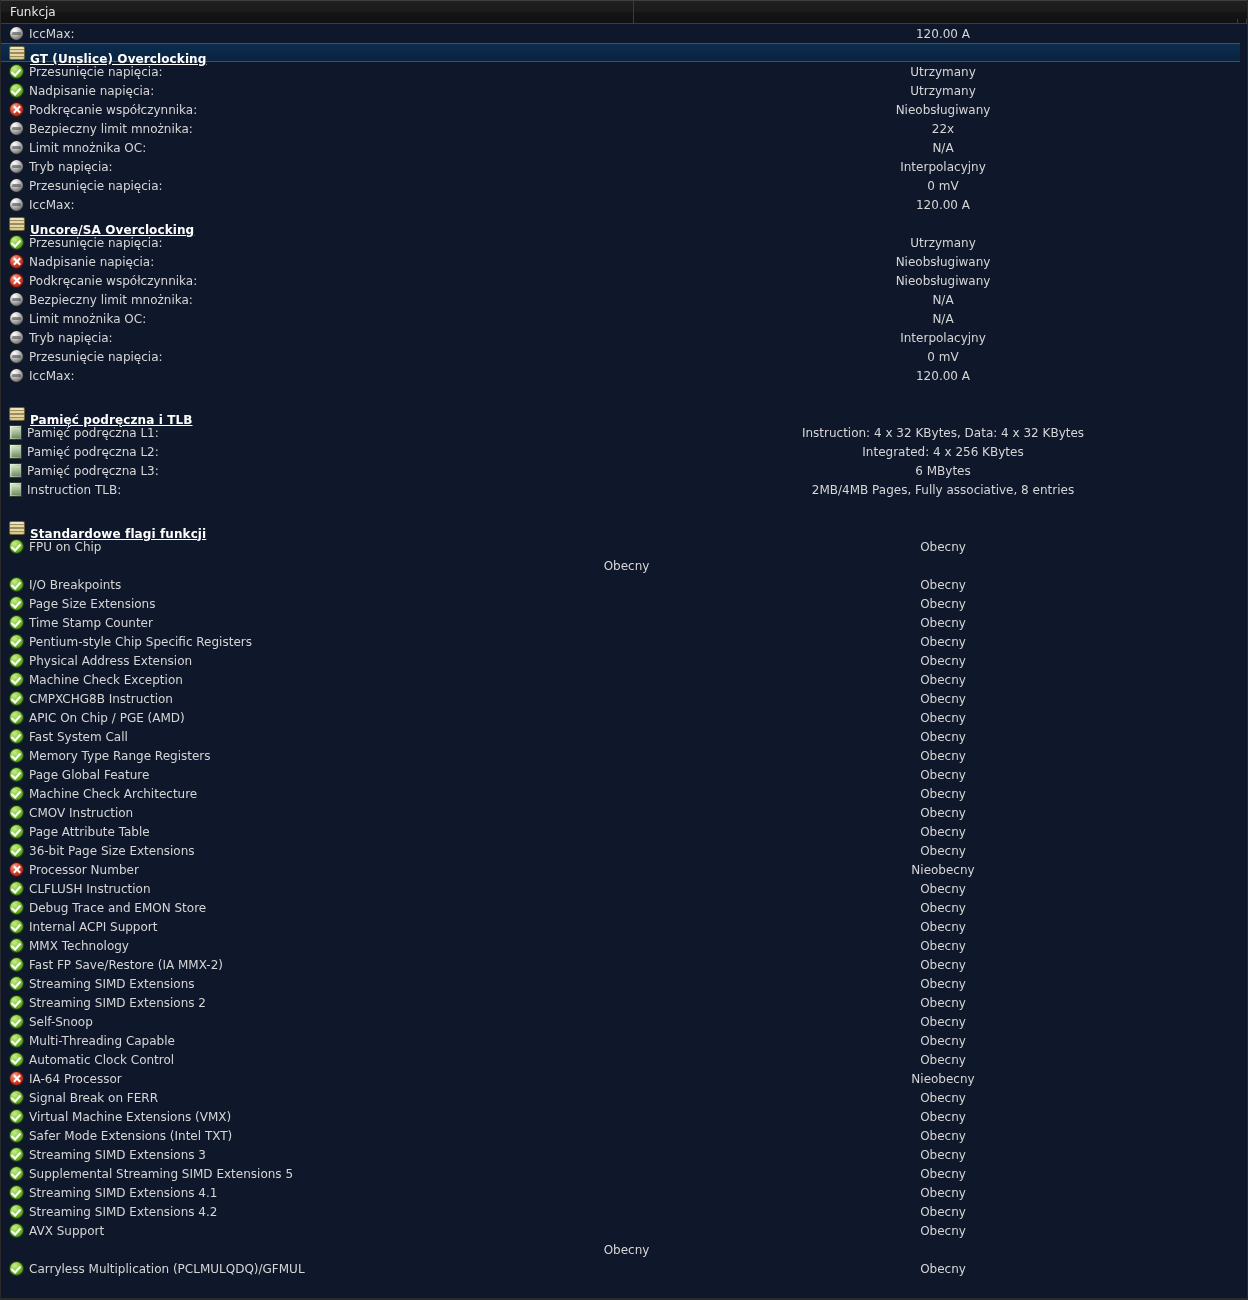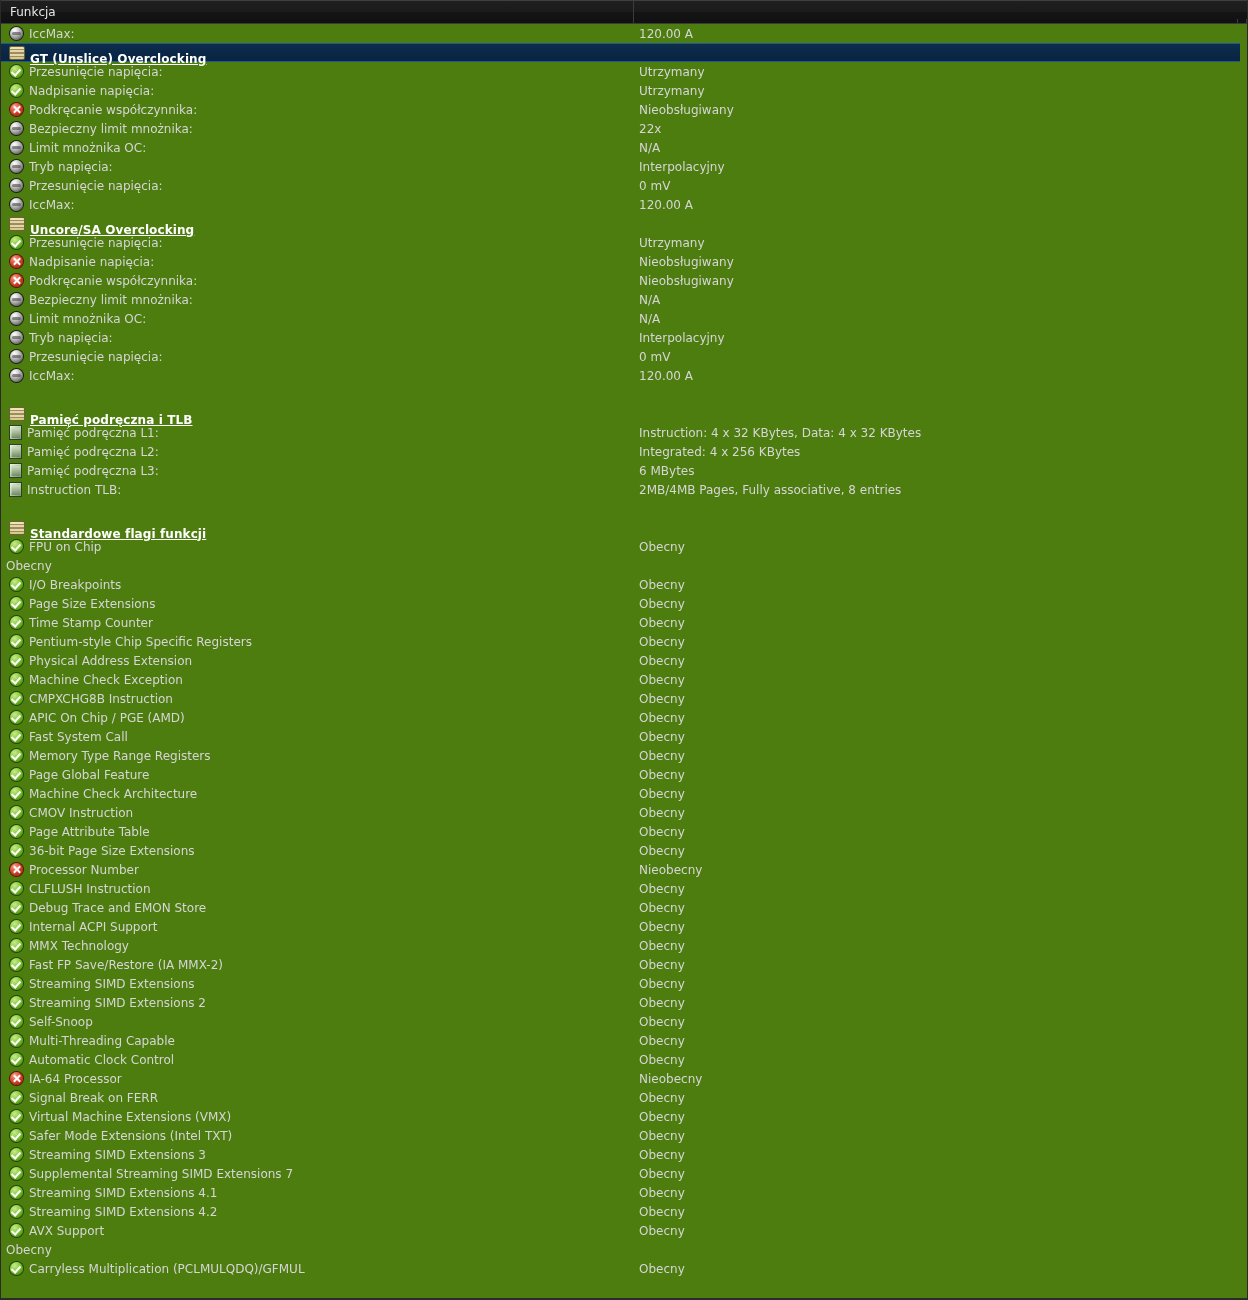--- a/index.html
+++ b/index.html
@@ -15,24 +15,25 @@
     font-family: "DejaVu Sans", "Liberation Sans", sans-serif;
     color: #d8d8d8;
     -webkit-font-smoothing: none;
   }
 
   
   #app {
     position: relative;
     width: 1248px;
     height: 1300px;
-    background: #4d7c0f;
+    background: #0f172a;
     box-sizing: border-box;
     border: 1px solid #2a2a2a;
     border-top: 0;
+    text-align: center;
   }
 
   
   .header {
     position: relative;
     height: 24px;
     background: linear-gradient(to bottom, #1f1f1f 0%, #1b1b1b 48%, #141414 52%, #111111 100%);
     border-bottom: 1px solid #3b3b3b;
     border-top: 1px solid #3f3f3f;
     box-sizing: border-box;
@@ -666,21 +667,21 @@
       <div class="row">
         <div class="cellA">
           <span class="ico ok"></span>
           <span class="label">Streaming SIMD Extensions 3</span>
         </div>
         <div class="cellB">Obecny</div>
       </div>
       <div class="row">
         <div class="cellA">
           <span class="ico ok"></span>
-          <span class="label">Supplemental Streaming SIMD Extensions 7</span>
+          <span class="label">Supplemental Streaming SIMD Extensions 5</span>
         </div>
         <div class="cellB">Obecny</div>
       </div>
       <div class="row">
         <div class="cellA">
           <span class="ico ok"></span>
           <span class="label">Streaming SIMD Extensions 4.1</span>
         </div>
         <div class="cellB">Obecny</div>
       </div>

